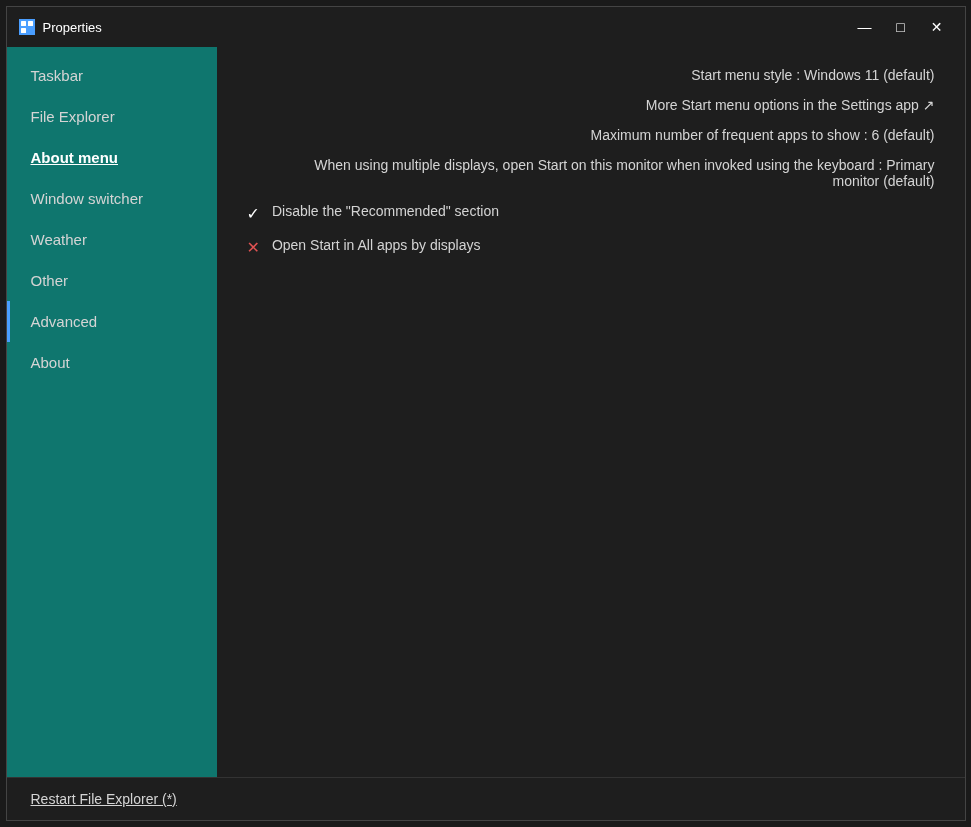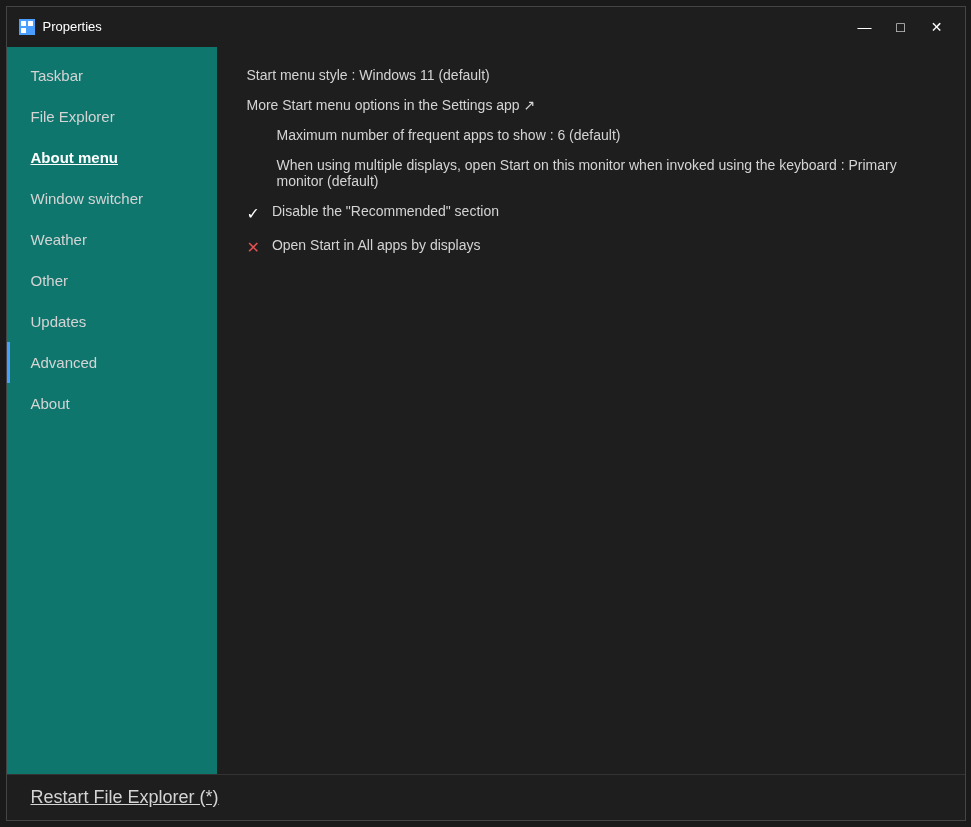--- a/index.html
+++ b/index.html
@@ -34,21 +34,21 @@
       align-items: center;
       justify-content: space-between;
       padding: 8px 12px;
       background: #1e1e1e;
       height: 40px;
       flex-shrink: 0;
     }
 
     .title-bar-left {
       display: flex;
-      align-items: flex-start;
+      align-items: center;
       gap: 8px;
     }
 
     .title-bar-icon {
       width: 16px;
       height: 16px;
       background: #4a9eff;
       display: flex;
       align-items: center;
       justify-content: center;
@@ -114,20 +114,21 @@
       top: 0;
       bottom: 0;
       width: 3px;
       background: #4a9eff;
     }
 
     .main-content {
       flex: 1;
       padding: 20px 30px;
       overflow-y: auto;
+      text-align: right;
     }
 
     .setting-row {
       margin-bottom: 14px;
       font-size: 14px;
       color: #d4d4d4;
     }
 
     .setting-row.link {
       color: #d4d4d4;
@@ -160,21 +161,21 @@
     .check-symbol.unchecked {
       color: #e05252;
     }
 
     .footer {
       padding: 12px 24px;
       border-top: 1px solid #333;
     }
 
     .footer-link {
-      font-size: 18px;
+      font-size: 14px;
       color: #d4d4d4;
       text-decoration: underline;
       cursor: pointer;
     }
   </style>
 </head>
 <body>
 
 <div class="window">
 
@@ -211,23 +212,20 @@
       </div>
       <div class="sidebar-item">
         <span>Window switcher</span>
       </div>
       <div class="sidebar-item">
         <span>Weather</span>
       </div>
       <div class="sidebar-item">
         <span>Other</span>
       </div>
-      <div class="sidebar-item">
-        <span>Updates</span>
-      </div>
       <div class="sidebar-item active-indicator">
         <span>Advanced</span>
       </div>
       <div class="sidebar-item">
         <span>About</span>
       </div>
     </div>
 
     <div class="main-content">
       <div class="setting-row">

